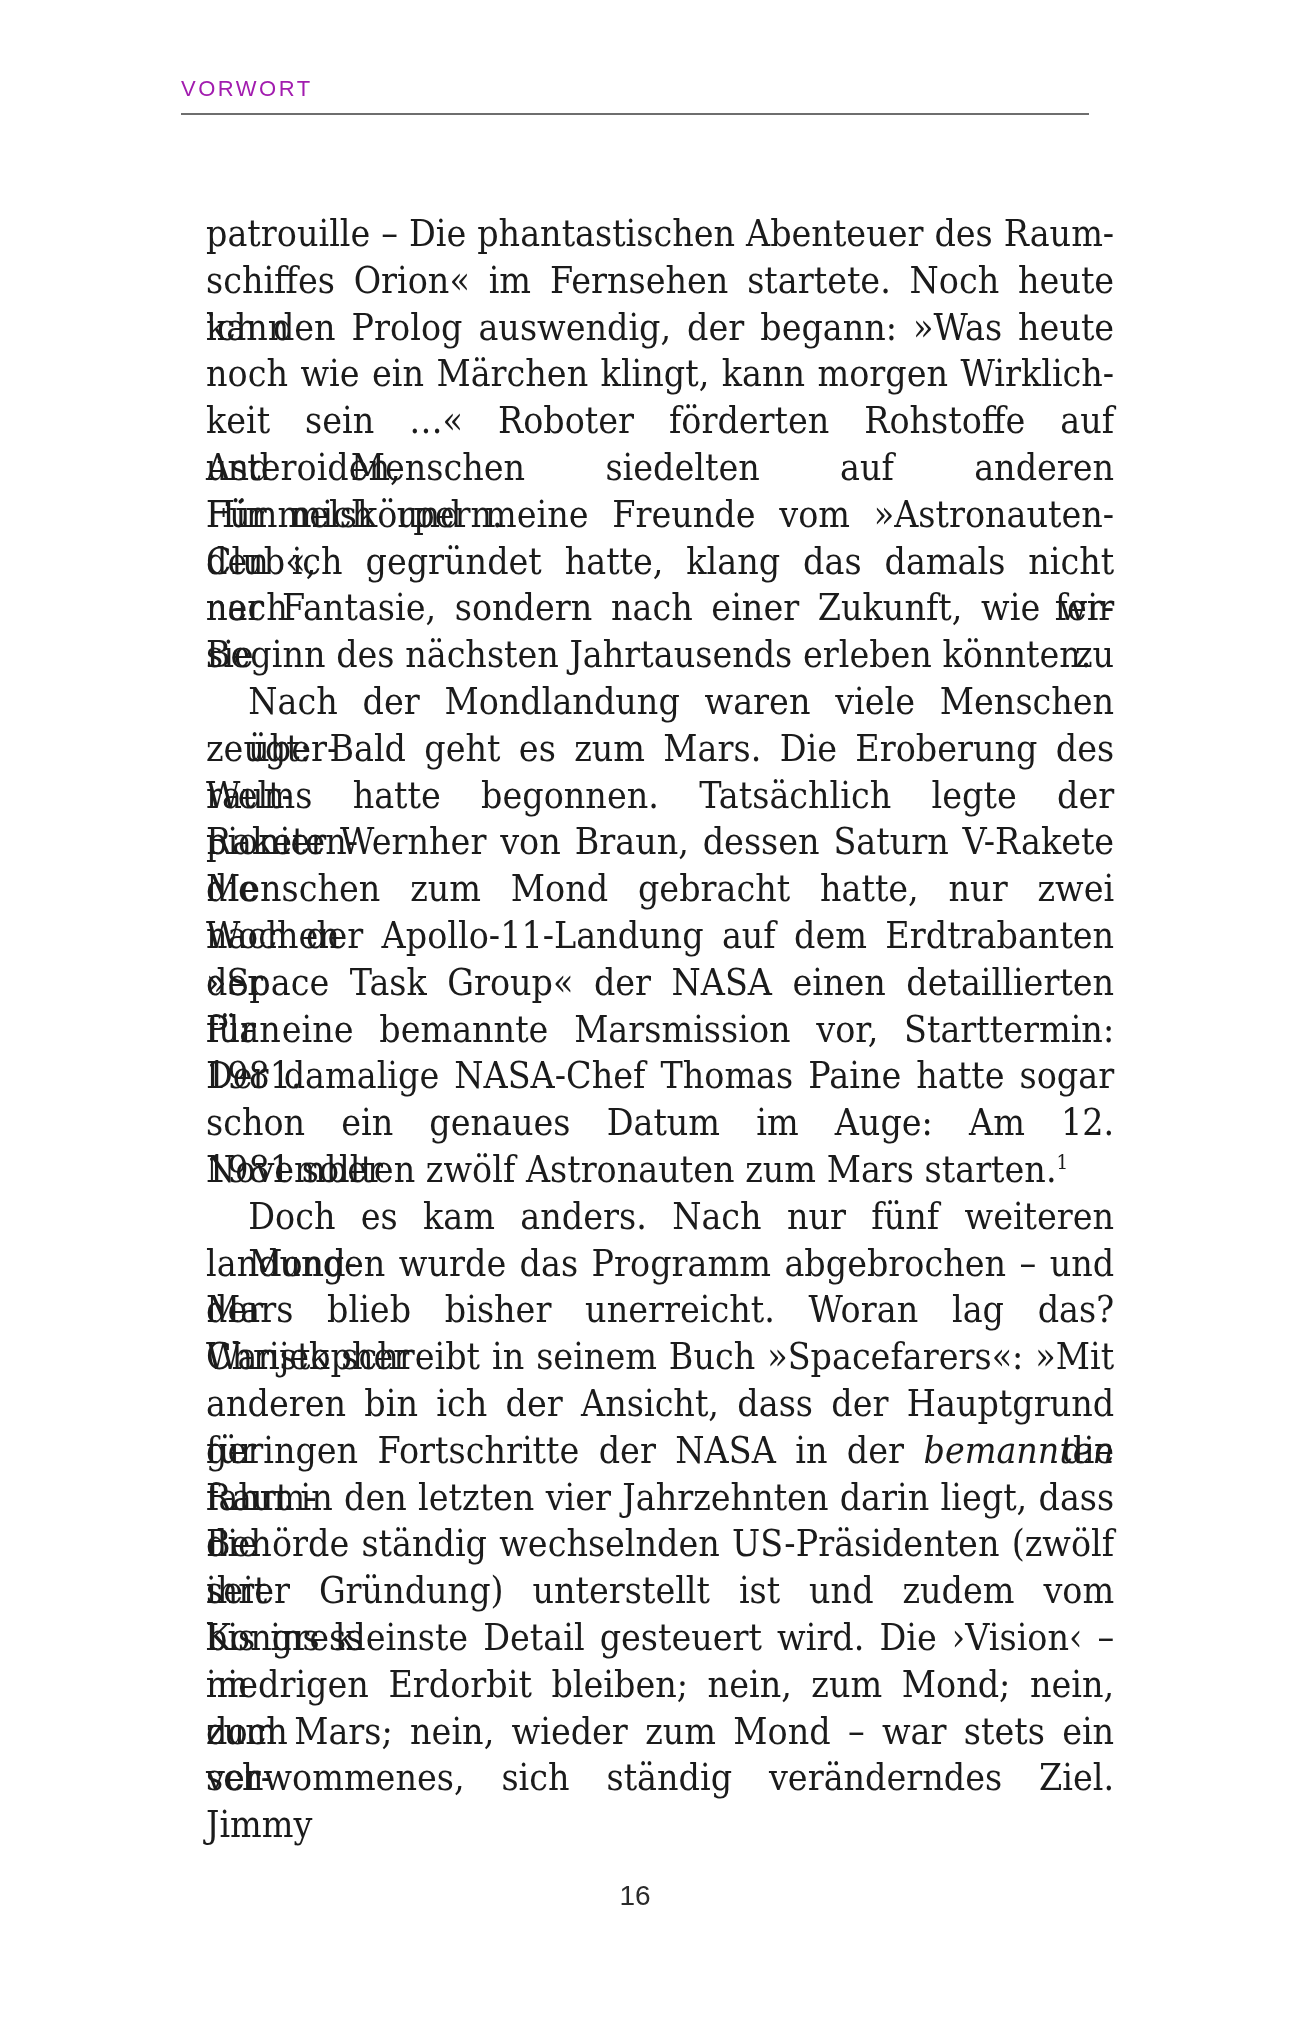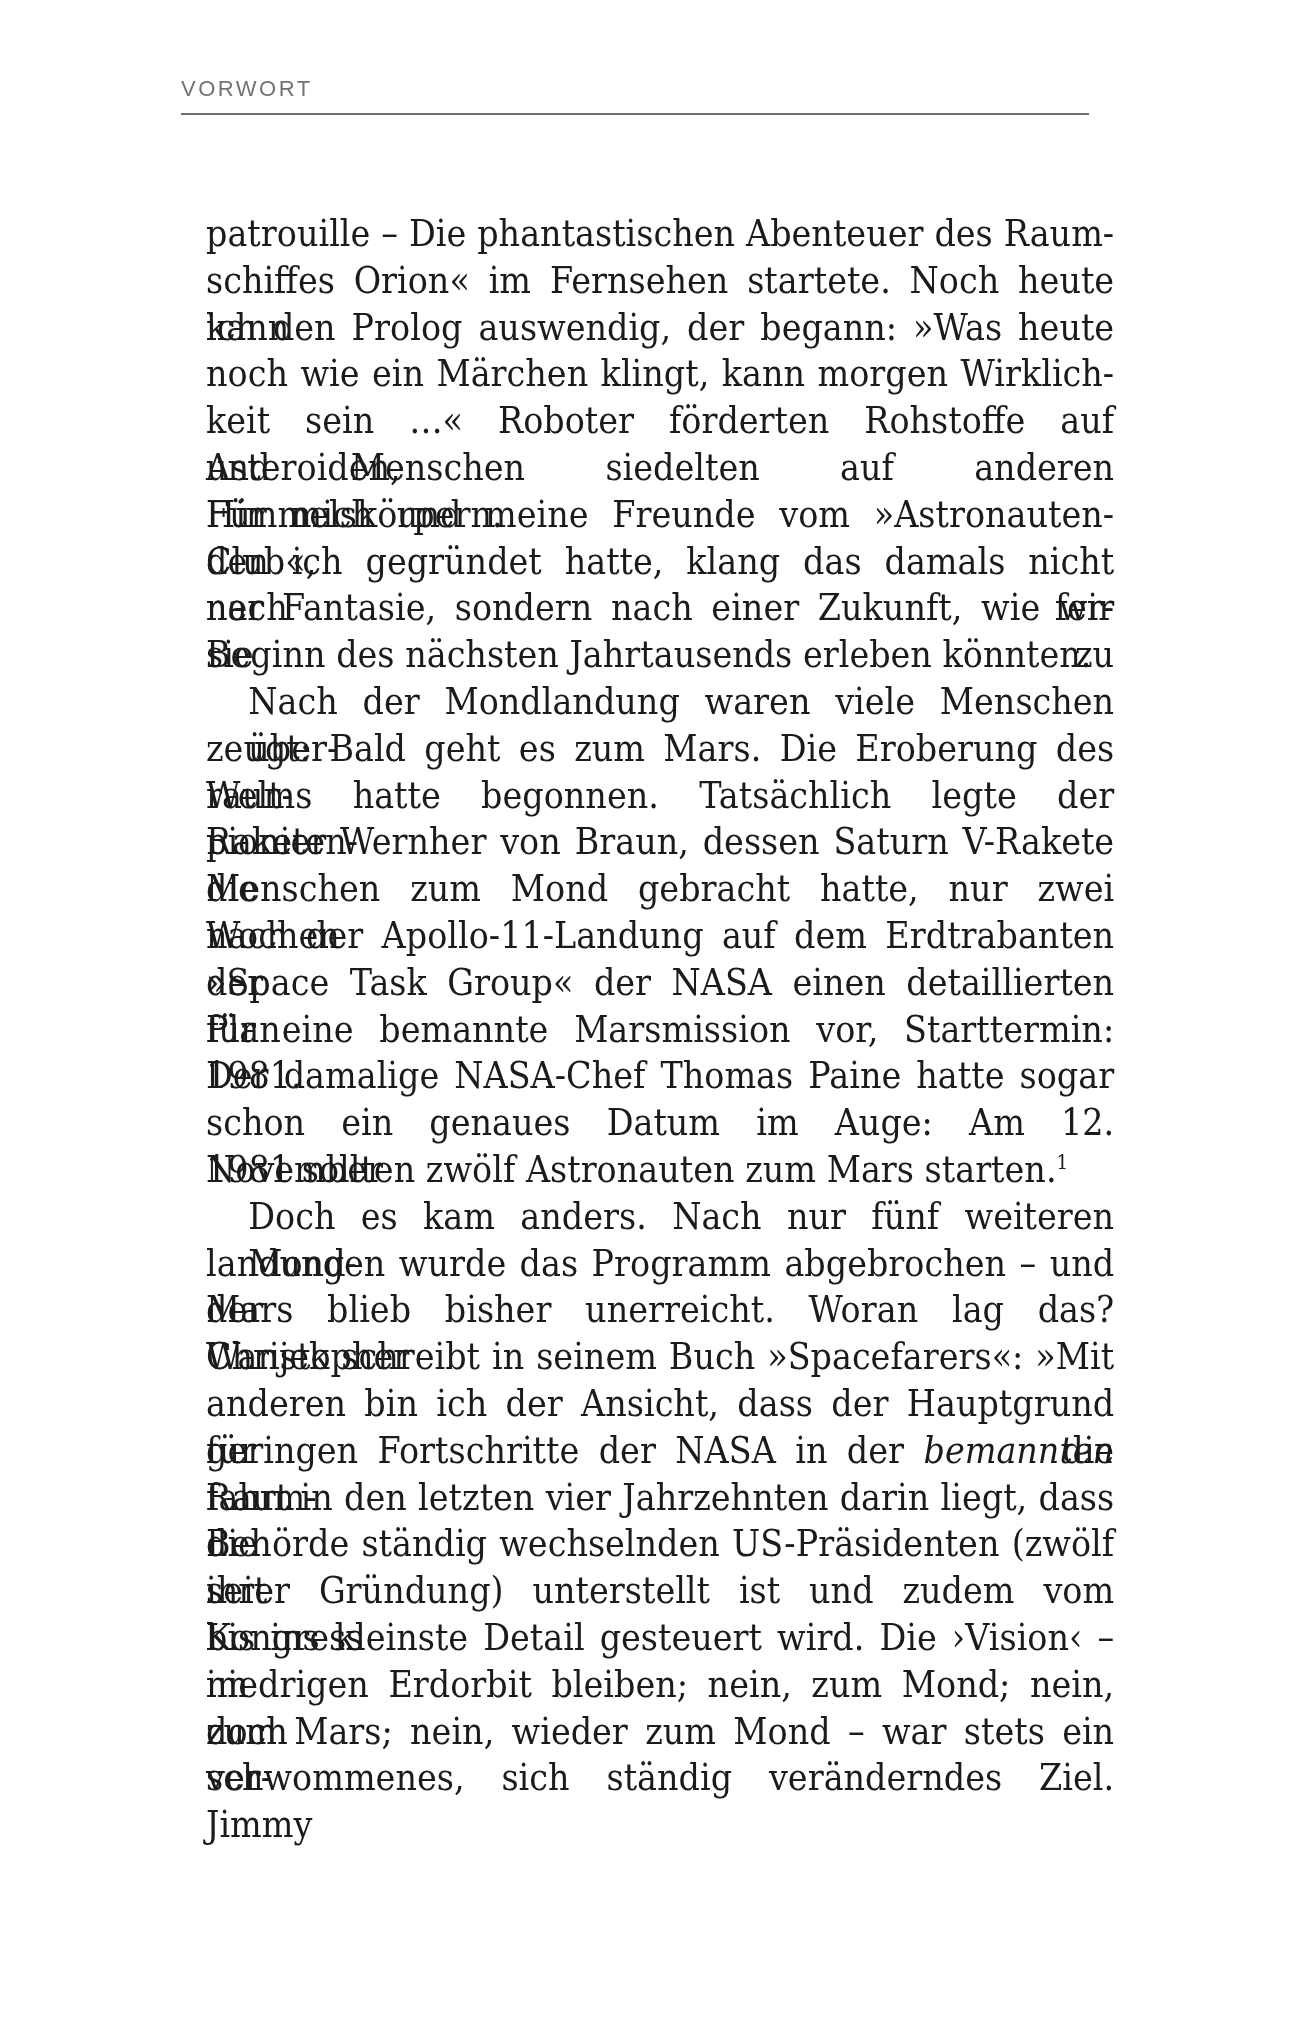--- a/index.html
+++ b/index.html
@@ -16,21 +16,21 @@
   }
   
   .running-head {
     position: absolute;
     left: 181px;
     top: 76px;
     font-family: "Liberation Sans", sans-serif;
     font-size: 22px;
     font-weight: 400;
     letter-spacing: 2.5px;
-    color: #737373;
+    color: #a21caf;
   }
   .head-rule {
     position: absolute;
     left: 181px;
     top: 113px;
     width: 908px;
     height: 2px;
     background: #6e6e6e;
   }
   
@@ -114,14 +114,15 @@
       <div class="line j"><span>geringen Fortschritte der NASA in der </span><span class="it">bemannten</span><span> Raum-</span></div>
       <div class="line j"><span>fahrt in den letzten vier Jahrzehnten darin liegt, dass die</span></div>
       <div class="line j"><span>Behörde ständig wechselnden US-Präsidenten (zwölf seit</span></div>
       <div class="line j"><span>ihrer Gründung) unterstellt ist und zudem vom Kongress</span></div>
       <div class="line j"><span>bis ins kleinste Detail gesteuert wird. Die ›Vision‹ – im</span></div>
       <div class="line j"><span>niedrigen Erdorbit bleiben; nein, zum Mond; nein, doch</span></div>
       <div class="line j"><span>zum Mars; nein, wieder zum Mond – war stets ein ver-</span></div>
       <div class="line j"><span>schwommenes, sich ständig veränderndes Ziel. Jimmy</span></div>
     </main>
 
+  <div class="folio">16</div>
 
 </div>
 
 </body></html>

